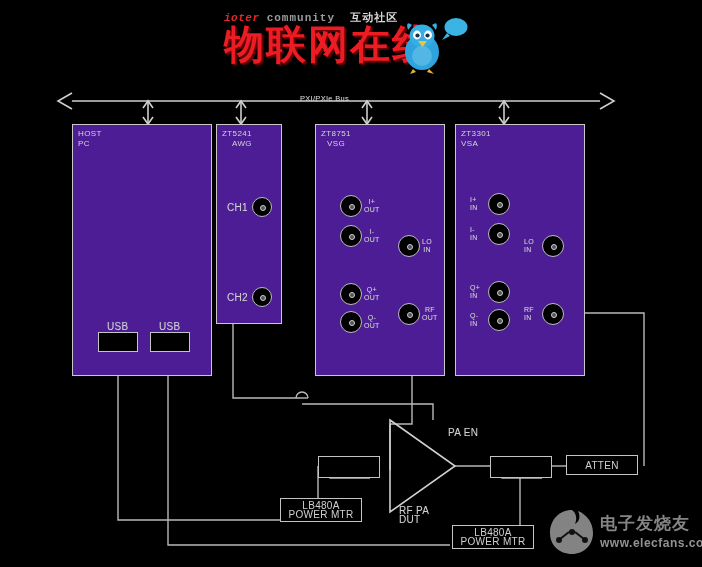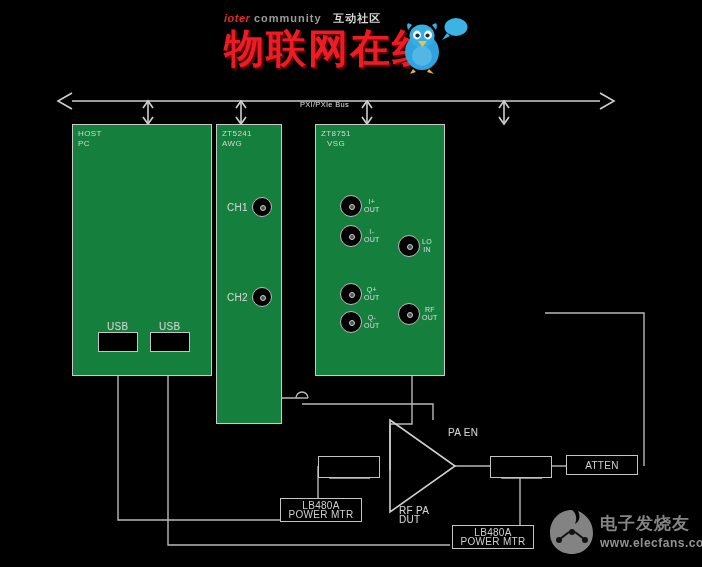--- a/index.html
+++ b/index.html
@@ -19,20 +19,21 @@
   
   #header {
     position: absolute;
     left: 0; top: 0;
     width: 702px; height: 80px;
   }
   #logo-block {
     position: absolute;
     left: 224px; top: 11px;
     width: 260px;
+    font-family: Liberation Mono, monospace;
   }
   #logo-sub {
     height: 14px;
     white-space: nowrap;
     font-size: 11px;
     font-weight: bold;
     letter-spacing: 0.5px;
     line-height: 14px;
   }
   #logo-sub .ioter { color: #e8262a; font-style: italic; }
@@ -62,21 +63,21 @@
     line-height: 9px;
     white-space: pre-line;
     text-shadow: 0 0 1px rgba(255,255,255,0.25);
   }
   .lbl.sm { font-size: 7px; line-height: 8px; }
   .lbl.bus { font-size: 7.5px; }
 
   .module {
     position: absolute;
     border: 1.5px solid #c9c9c9;
-    background: #15803d;
+    background: #4c1d95;
   }
   .module .mtitle {
     position: absolute;
     left: 5px; top: 4px;
     color: #d5d5d5;
     font-size: 8px;
     line-height: 9.5px;
     letter-spacing: .4px;
     white-space: pre-line;
   }
@@ -210,28 +211,28 @@
 
       <path class="w" d="M520,478 L520,533 L462,533"></path>
       <path class="w" d="M450,545 L168,545 L168,352"></path>
 
       <path class="w" d="M330,458 L330,478 L370,478"></path>
       <path class="w" d="M502,458 L502,478 L542,478"></path>
 
       <polygon class="tri" points="390,420 455,466 390,512"></polygon>
     </svg>
 
-    <div class="lbl bus" style="left:300px; top:100px;">PXI/PXIe Bus</div>
+    <div class="lbl bus" style="left:300px; top:94px;">PXI/PXIe Bus</div>
 
     <div class="module" style="left:72px; top:124px; width:140px; height:252px;">
       <div class="mtitle">HOST
 PC</div>
     </div>
 
-    <div class="module" style="left:216px; top:124px; width:66px; height:300px;">
+    <div class="module" style="left:216px; top:124px; width:66px; height:200px;text-align:right;">
       <div class="mtitle">ZT5241
 AWG</div>
       <div class="conn" style="left:35px; top:72px; width:20px; height:20px;"></div>
       <div class="lbl" style="position:absolute; left:10px; top:78px;">CH1</div>
       <div class="conn" style="left:35px; top:162px; width:20px; height:20px;"></div>
       <div class="lbl" style="position:absolute; left:10px; top:168px;">CH2</div>
     </div>
 
     <div class="module" style="left:315px; top:124px; width:130px; height:252px;text-align:center;">
       <div class="mtitle">ZT8751
@@ -255,20 +256,48 @@
 
       <div class="conn" style="left:24px; top:186px; width:22px; height:22px;"></div>
       <div class="lbl sm" style="position:absolute; left:48px; top:189px;">Q-
 OUT</div>
 
       <div class="conn" style="left:82px; top:178px; width:22px; height:22px;"></div>
       <div class="lbl sm" style="position:absolute; left:106px; top:181px;">RF
 OUT</div>
     </div>
 
+    <div class="module" style="left:455px; top:124px; width:130px; height:252px;">
+      <div class="mtitle">ZT3301
+VSA</div>
+
+      <div class="conn" style="left:32px; top:68px; width:22px; height:22px;"></div>
+      <div class="lbl sm" style="position:absolute; left:14px; top:71px;">I+
+IN</div>
+
+      <div class="conn" style="left:32px; top:98px; width:22px; height:22px;"></div>
+      <div class="lbl sm" style="position:absolute; left:14px; top:101px;">I-
+IN</div>
+
+      <div class="conn" style="left:86px; top:110px; width:22px; height:22px;"></div>
+      <div class="lbl sm" style="position:absolute; left:68px; top:113px;">LO
+IN</div>
+
+      <div class="conn" style="left:32px; top:156px; width:22px; height:22px;"></div>
+      <div class="lbl sm" style="position:absolute; left:14px; top:159px;">Q+
+IN</div>
+
+      <div class="conn" style="left:32px; top:184px; width:22px; height:22px;"></div>
+      <div class="lbl sm" style="position:absolute; left:14px; top:187px;">Q-
+IN</div>
+
+      <div class="conn" style="left:86px; top:178px; width:22px; height:22px;"></div>
+      <div class="lbl sm" style="position:absolute; left:68px; top:181px;">RF
+IN</div>
+    </div>
 
     <div class="box" style="left:98px; top:332px; width:40px; height:20px;"></div>
     <div class="lbl" style="left:107px; top:322px;">USB</div>
 
     <div class="box" style="left:150px; top:332px; width:40px; height:20px;"></div>
     <div class="lbl" style="left:159px; top:322px;">USB</div>
 
     <div class="lbl" style="left:424px; top:428px;padding-left:24px;">PA EN</div>
     <div class="lbl" style="left:399px; top:458px;margin-top:48px;">RF PA
 DUT</div>

